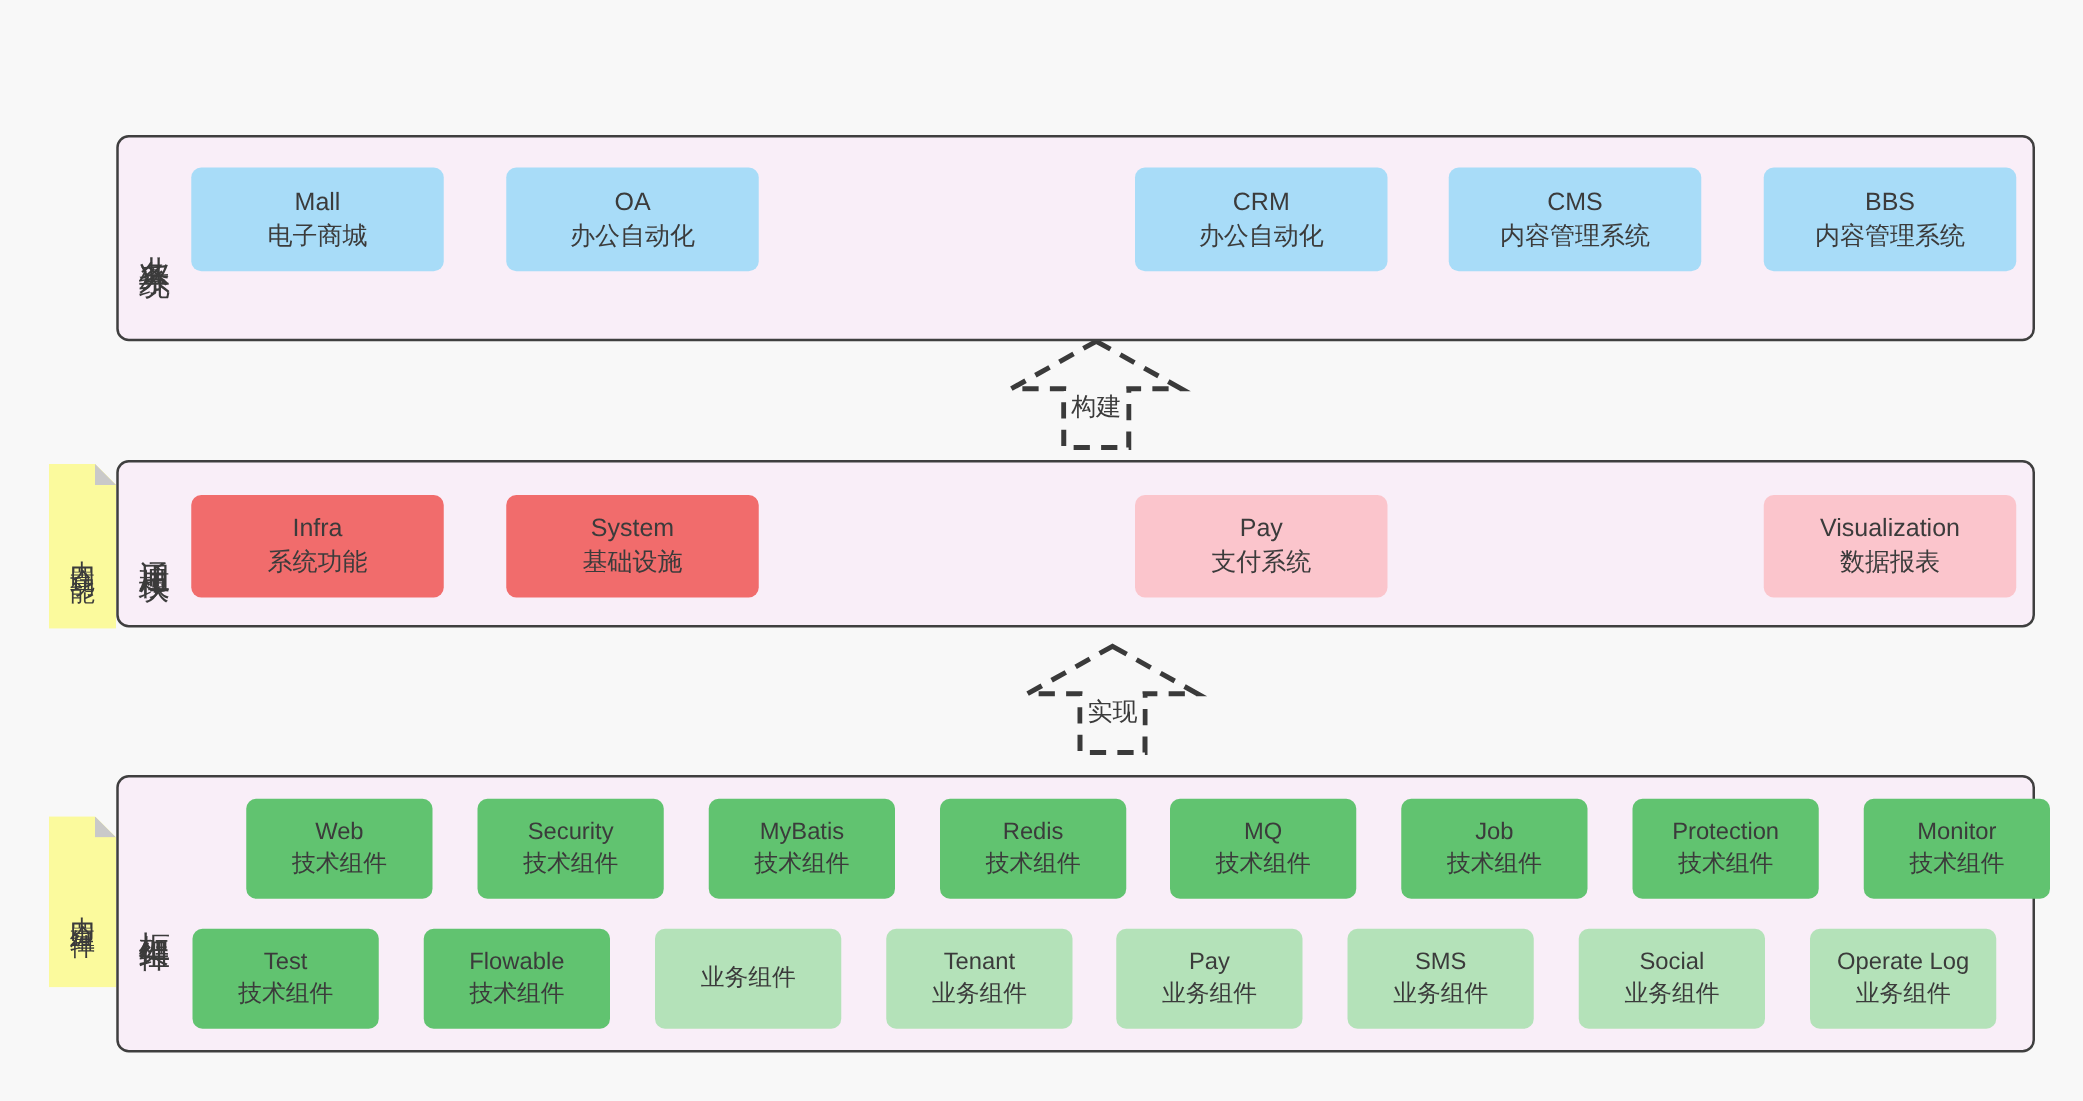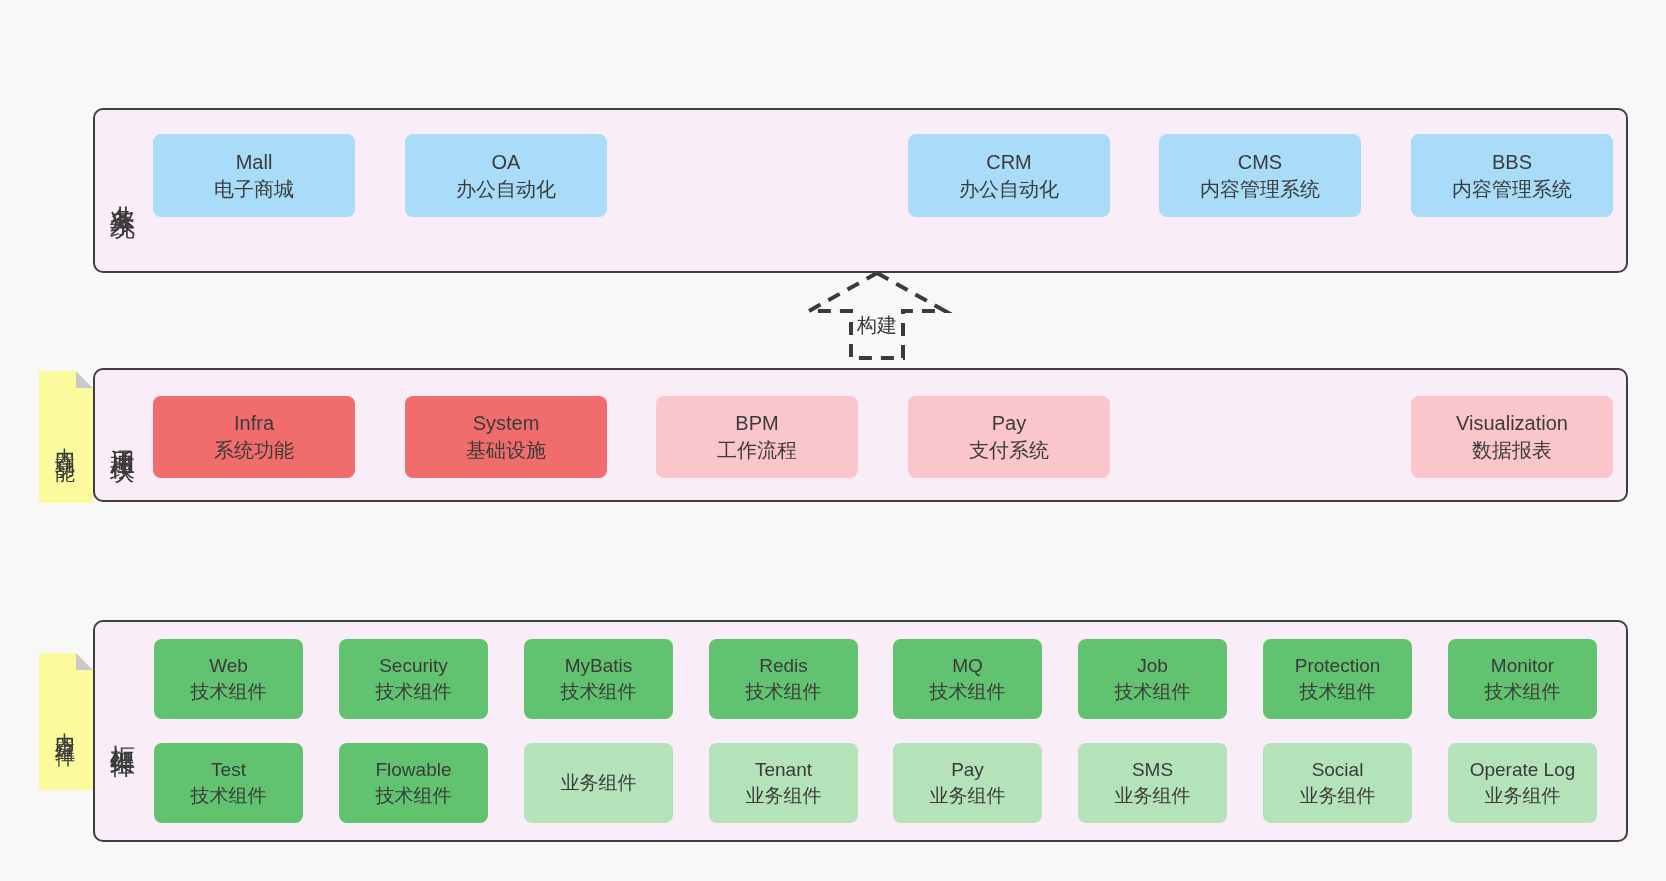--- a/index.html
+++ b/index.html
@@ -21,21 +21,21 @@
   .band-label{position:absolute;left:12px;top:50%;transform:translateY(-50%);
         writing-mode:vertical-lr;text-orientation:upright;
         font-size:25px;letter-spacing:3px;color:var(--text);white-space:nowrap;}
 
   .box{position:absolute;display:flex;flex-direction:column;align-items:center;justify-content:center;
        border-radius:8px;text-align:center;color:var(--text);font-size:20px;line-height:27px;
        padding:0 10px;}
   .band-top .box{top:24px;width:202px;height:83px;}
   .band-mid .box{top:26px;width:202px;height:82px;}
   .band-bottom .box{width:149px;height:80px;font-size:19px;line-height:26px;}
-  .band-bottom .row1{top:17px;}
+  .band-bottom .row1{top:17px;margin-left:43px;}
   .band-bottom .row2{top:121px;}
 
   .c0{left:58px}.c1{left:310px}.c2{left:561px}.c3{left:813px}.c4{left:1064px}.c5{left:1316px}
   .d0{left:59px}.d1{left:244px}.d2{left:429px}.d3{left:614px}.d4{left:798px}.d5{left:983px}.d6{left:1168px}.d7{left:1353px}
 
   .v-blue{background:var(--blue);}
   .v-red{background:var(--red);}
   .v-pink{background:var(--pink);}
   .v-green{background:var(--green);}
   .v-green-light{background:var(--green-light);}
@@ -71,20 +71,26 @@
     <span class="sticky-text">内置组件</span>
   </div>
 
   <div class="arrow arrow-1">
     <svg viewBox="0 0 160 95">
       <polygon points="80,5 148,43 106,43 106,90 54,90 54,43 12,43" fill="none" stroke="#3a3a3a" stroke-width="4" stroke-dasharray="13 9"></polygon>
     </svg>
     <span class="arrow-label">构建</span>
   </div>
 
+  <div class="arrow arrow-2">
+    <svg viewBox="0 0 160 95">
+      <polygon points="80,5 148,43 106,43 106,90 54,90 54,43 12,43" fill="none" stroke="#3a3a3a" stroke-width="4" stroke-dasharray="13 9"></polygon>
+    </svg>
+    <span class="arrow-label">实现</span>
+  </div>
 
   <section class="band band-top">
     <div class="band-label">业务系统</div>
     <div class="box v-blue c0">
       <span>Mall</span>
       <span>电子商城</span>
     </div>
     <div class="box v-blue c1">
       <span>OA</span>
       <span>办公自动化</span>
@@ -106,24 +112,20 @@
   <section class="band band-mid">
     <div class="band-label">通用模块</div>
     <div class="box v-red c0">
       <span>Infra</span>
       <span>系统功能</span>
     </div>
     <div class="box v-red c1">
       <span>System</span>
       <span>基础设施</span>
     </div>
-    <div class="box v-pink c2">
-      <span>BPM</span>
-      <span>工作流程</span>
-    </div>
     <div class="box v-pink c3">
       <span>Pay</span>
       <span>支付系统</span>
     </div>
     <div class="box v-pink c5">
       <span>Visualization</span>
       <span>数据报表</span>
     </div>
   </section>
 

